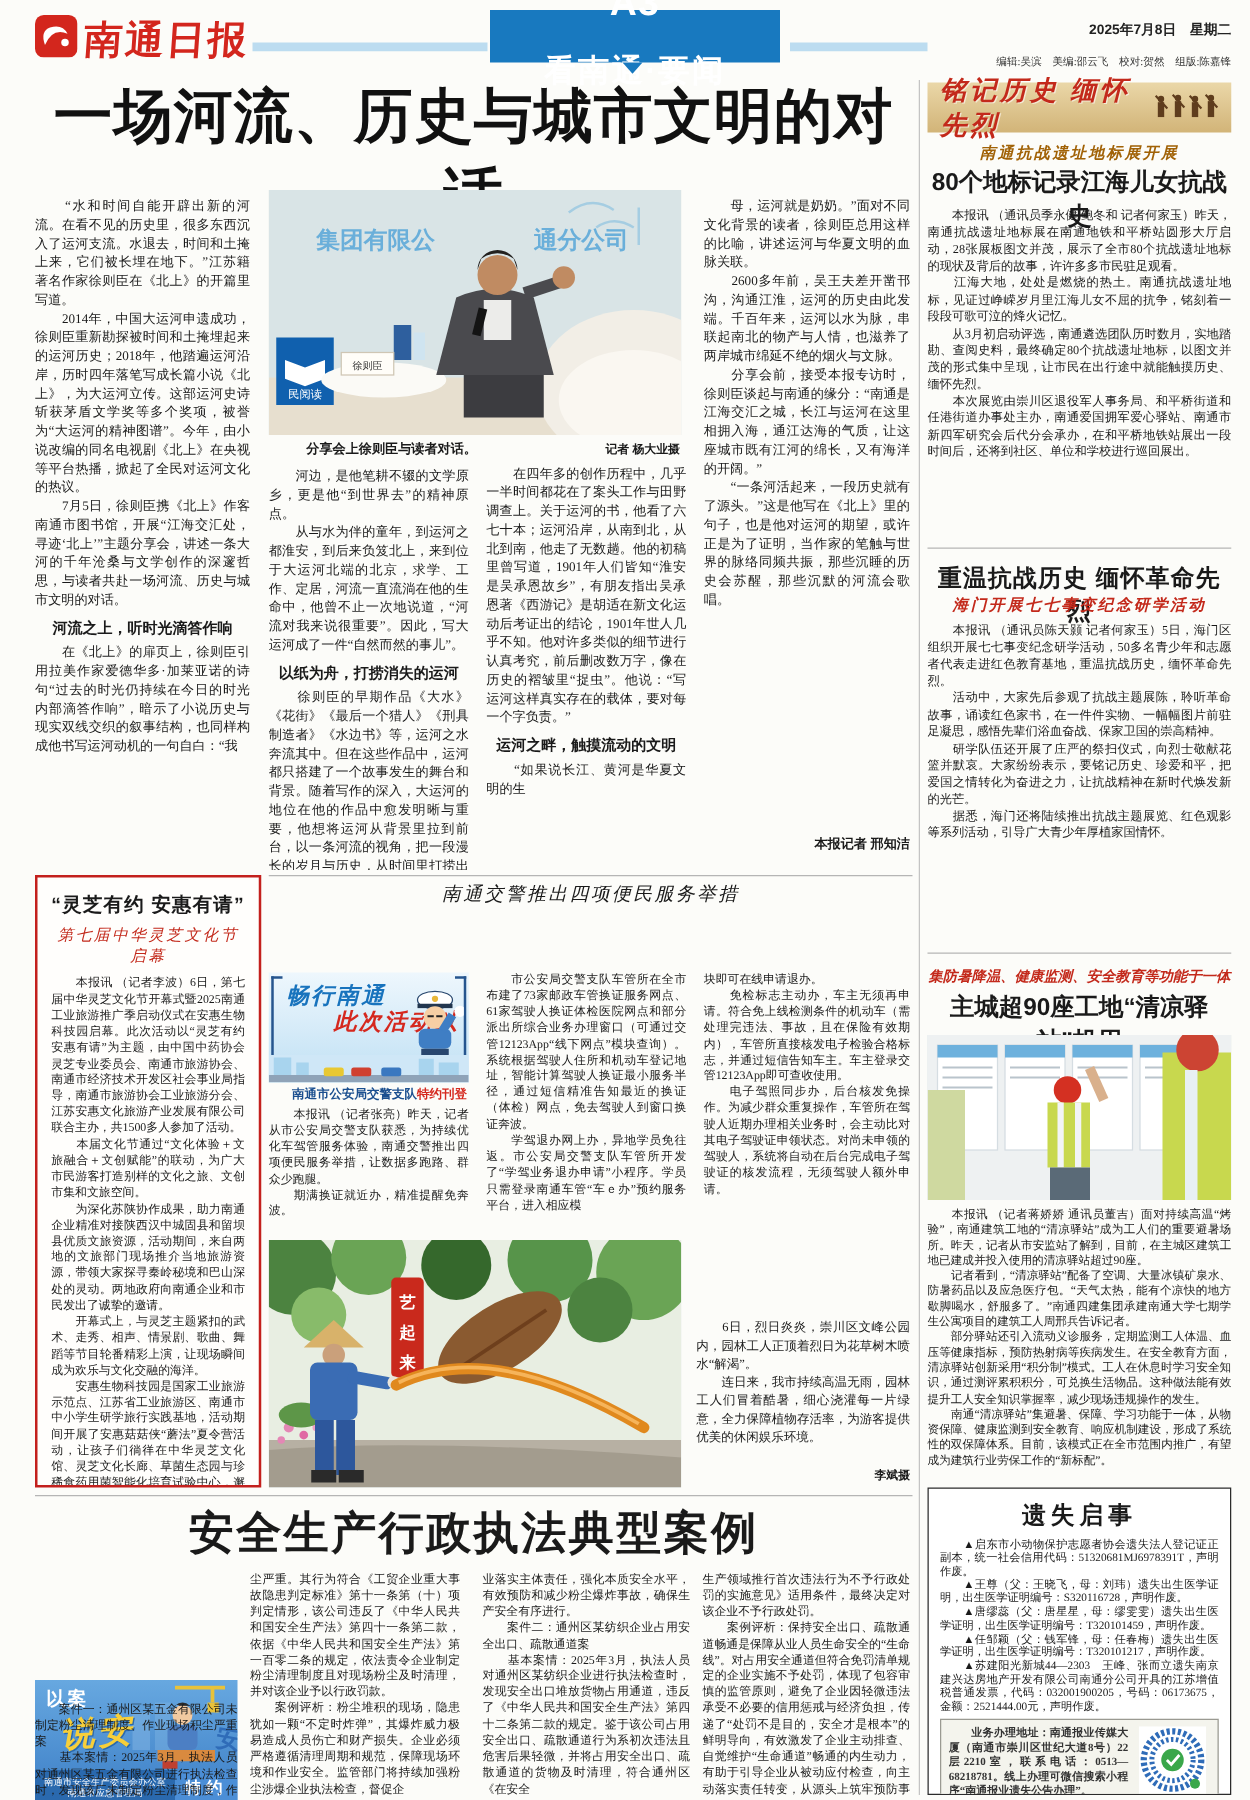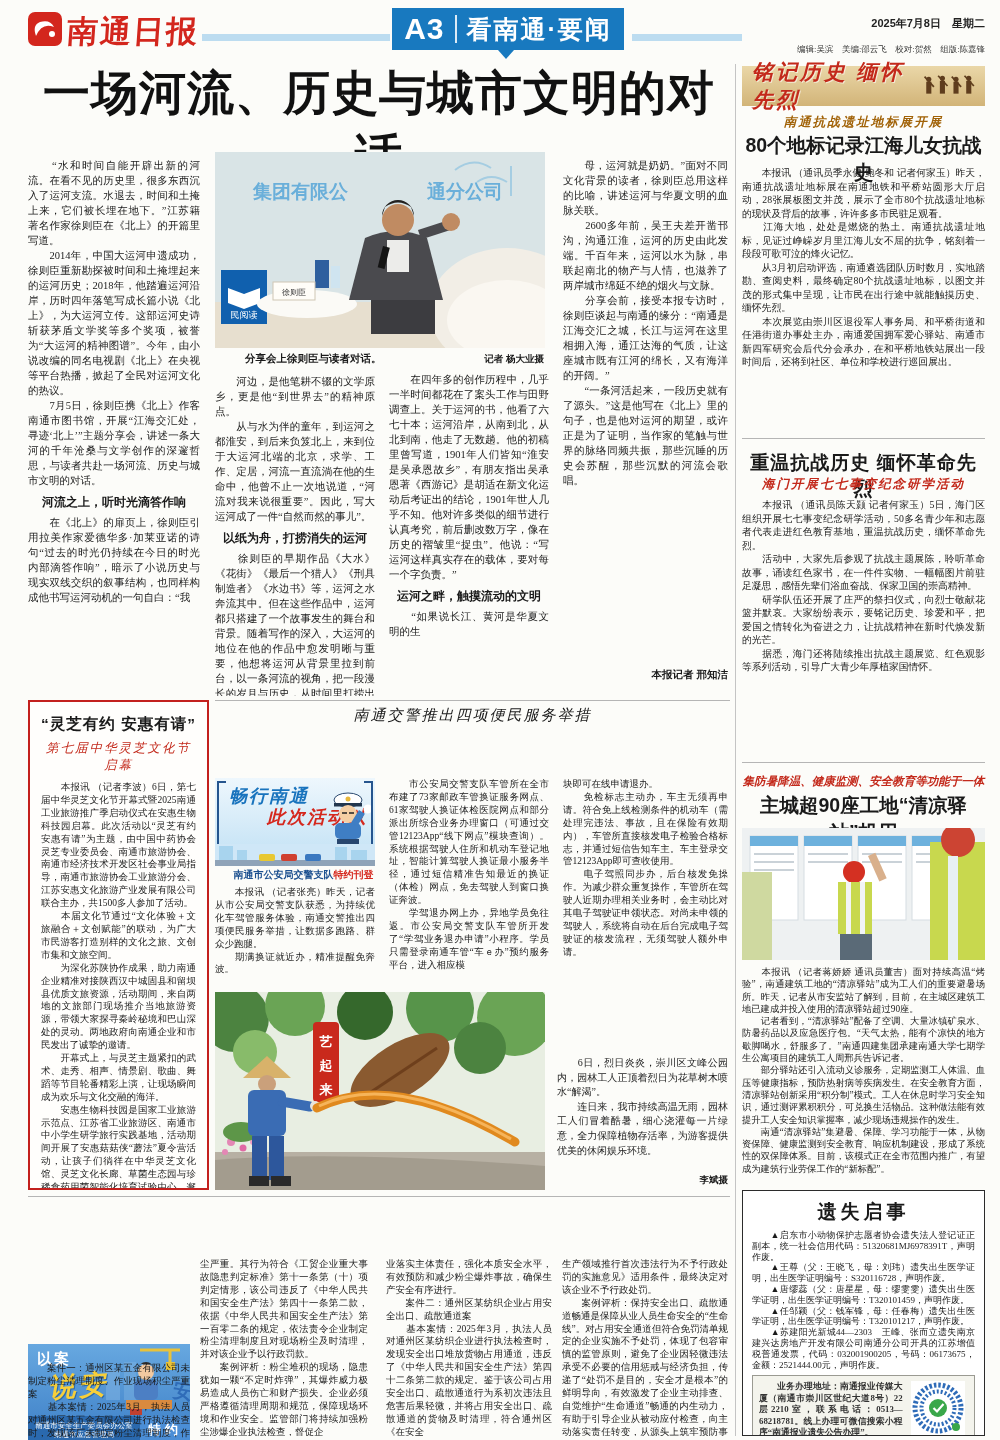--- a/index.html
+++ b/index.html
@@ -15,21 +15,21 @@
   .ctr{text-align:center;}
   .red{color:#c3291b;}
   .kick{font-style:italic;letter-spacing:2px;}
   .hr{background:#b5b5b5;height:1px;}
   .vr{background:#c4c4c4;width:1px;}
   .subhead{font-family:"Liberation Sans","DejaVu Sans",sans-serif;font-weight:bold;font-size:12px;
            text-align:center;margin:6px 0 4px 0;}
   .photo{overflow:hidden;background:#dde5e8;}
   .photo svg{display:block;}
   
-  .a3box{background:#1879bf;color:#fff;display:flex;align-items:center;justify-content:center;gap:10px;}
+  .a3box{background:#1879bf;color:#fff;display:flex;align-items:center;justify-content:center;gap:10px;flex-direction:column;}
   .a3no{font-size:30px;font-weight:bold;letter-spacing:1px;}
   .a3sec{font-size:25px;font-weight:bold;letter-spacing:2px;}
   .a3div{width:2px;height:28px;background:rgba(255,255,255,.85);}
   .tri{width:0;height:0;border-left:8px solid transparent;border-right:8px solid transparent;border-top:9px solid #1879bf;}
   .lightbar{background:#bcdcf0;height:7px;}
   .logowm{font-weight:900;font-size:31px;color:#d3261d;transform:skewX(-4deg);letter-spacing:2px;white-space:nowrap;}
   
   .banner{background:linear-gradient(#ead7a8,#d2b478);display:flex;align-items:center;justify-content:space-between;padding:0 10px;}
   .bannertxt{font-weight:900;font-style:italic;font-size:21px;color:#c3291b;letter-spacing:3px;text-shadow:1px 1px 0 rgba(255,255,255,.6);}
   
@@ -218,20 +218,21 @@
         <rect x="56" y="184" width="20" height="10" fill="#2a2a2a"></rect>
       <path d="M102 116 C 150 92, 215 100, 300 150" stroke="#e0891e" stroke-width="9" fill="none" stroke-linecap="round"></path>
       <path d="M104 114 C 150 92, 213 99, 296 147" stroke="#f6b45a" stroke-width="3" fill="none"></path>
     </svg>
   </div>
   <div class="abs just" style="left:557px;top:1056px;width:171px;height:116px;font-size:10px;line-height:14.6px;">　　6日，烈日炎炎，崇川区文峰公园内，园林工人正顶着烈日为花草树木喷水“解渴”。
 　　连日来，我市持续高温无雨，园林工人们冒着酷暑，细心浇灌每一片绿意，全力保障植物存活率，为游客提供优美的休闲娱乐环境。</div>
   <div class="abs hei" style="left:557px;top:1174px;width:171px;text-align:right;font-size:9.5px;font-weight:bold;">李斌摄</div>
 
   <div class="abs hr" style="left:28px;top:1196px;width:702px;"></div>
+  <div class="abs ctr" style="left:28px;top:1202px;width:702px;font-size:36px;font-weight:900;letter-spacing:2px;font-family:'Liberation Serif','DejaVu Serif',serif;">安全生产行政执法典型案例</div>
 
   <div class="abs safebox" style="left:28px;top:1256px;width:162px;height:100px;">
     <svg class="abs" style="right:0;top:0;" width="90" height="72" viewBox="0 0 90 72">
       <rect x="6" y="26" width="14" height="30" fill="#7fb3e2" opacity="0.55"></rect>
         <rect x="24" y="18" width="12" height="38" fill="#7fb3e2" opacity="0.45"></rect>
       <path d="M40 6 h40 M70 6 v12" stroke="#e8c23a" stroke-width="3" fill="none"></path>
       <rect x="66" y="18" width="9" height="8" fill="#e8c23a"></rect>
       <circle cx="46" cy="28" r="8" fill="#f2c9a0"></circle>
       <path d="M38 26 a8 8 0 0 1 16 0 l-2 -6 h-12 z" fill="#2b2b2b"></path>
       <rect x="34" y="36" width="24" height="20" rx="5" fill="#4c7fc4"></rect>

